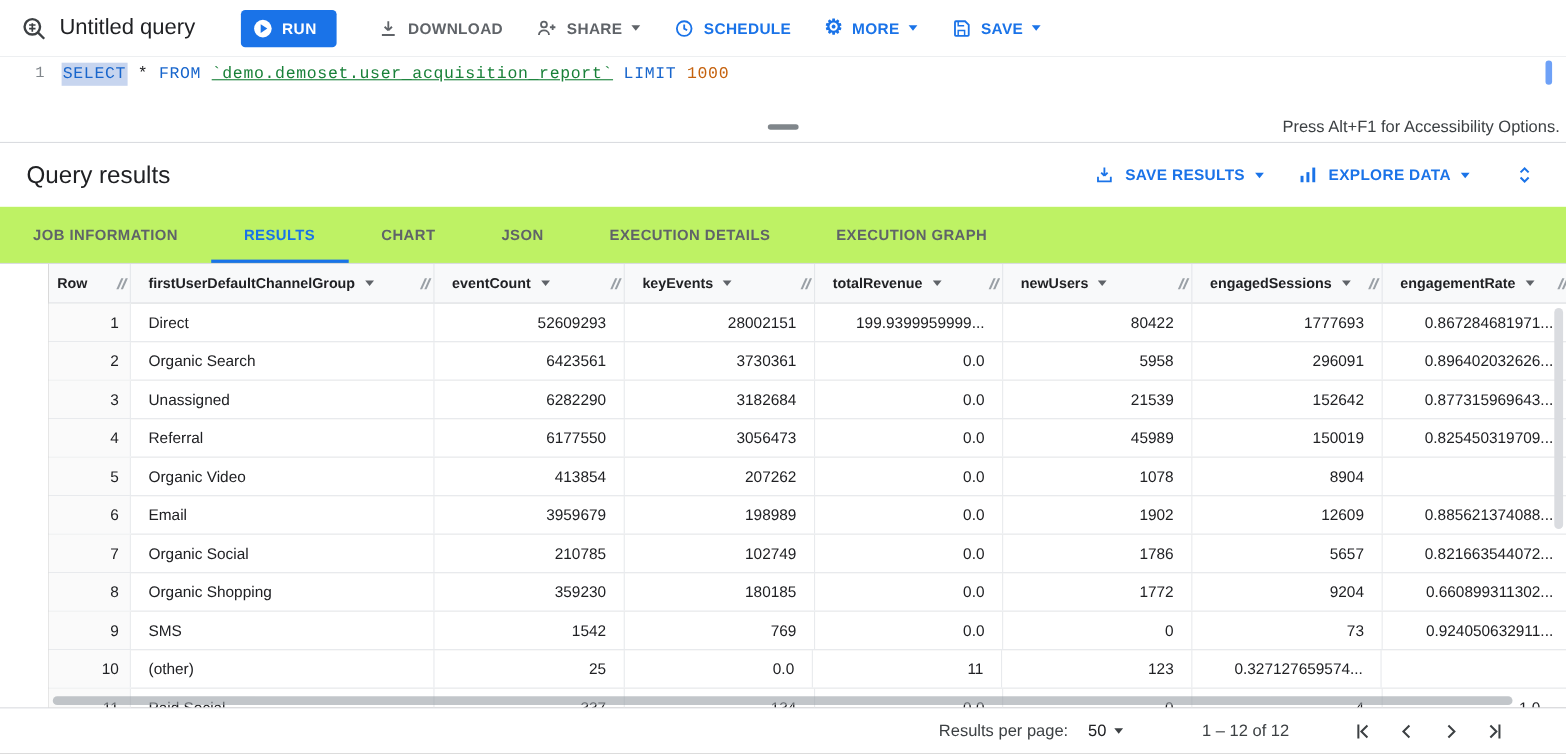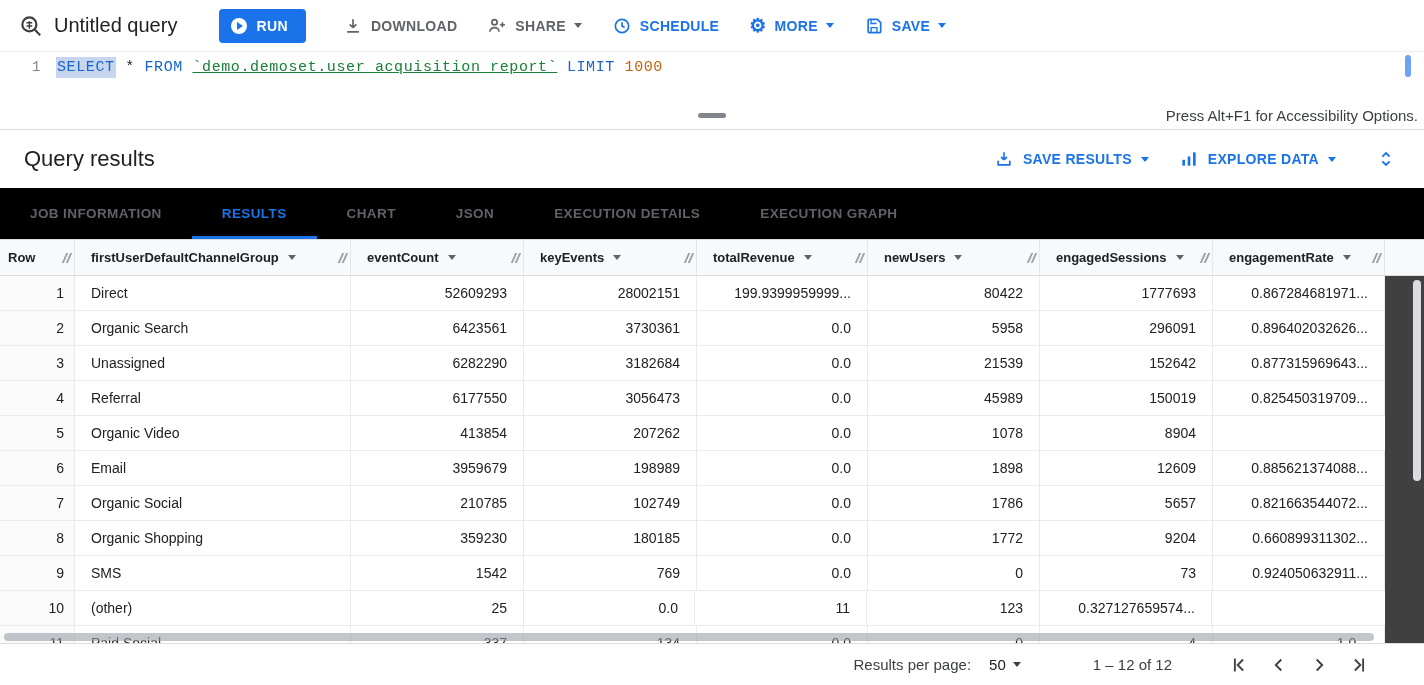--- a/index.html
+++ b/index.html
@@ -46,27 +46,27 @@
   
   .results-header{height:58px;display:flex;align-items:center;padding:0 24px;background:#fff;}
   .rh-title{font-size:22px;font-weight:400;color:#202124;}
   .rh-actions{margin-left:auto;display:flex;align-items:center;gap:30px;}
   .link-btn{display:inline-flex;align-items:center;gap:9px;background:none;border:none;color:var(--accent);font-family:inherit;font-size:14px;font-weight:700;letter-spacing:.3px;cursor:pointer;white-space:nowrap;}
   .link-btn svg{width:20px;height:20px;display:block;}
   .icon-btn{background:none;border:none;color:var(--accent);cursor:pointer;display:inline-flex;align-items:center;justify-content:center;width:28px;height:28px;margin-left:6px;}
   .icon-btn svg{width:22px;height:22px;display:block;}
 
   
-  .tabbar{height:52px;display:flex;align-items:stretch;border-bottom:1px solid #dadce0;background:#000000;}
+  .tabbar{height:52px;display:flex;align-items:stretch;border-bottom:1px solid #dadce0;background:#bef264;}
   .tab{padding:0 30px;display:flex;align-items:center;font-size:13.5px;font-weight:700;letter-spacing:.4px;color:#5f6368;cursor:pointer;position:relative;white-space:nowrap;}
   .tab.active{color:var(--accent);}
   .tab.active::after{content:"";position:absolute;left:0;right:0;bottom:0;height:3px;background:var(--accent);}
 
   
-  .table-area{position:relative;height:403px;overflow:hidden;background:#404040;}
+  .table-area{position:relative;height:403px;overflow:hidden;background:#a3a3a3;margin-left:44px;}
   .thead{display:flex;height:36px;background:#f8f9fa;border-bottom:1px solid #dadce0;width:100%;}
   .th{position:relative;display:flex;align-items:center;font-size:13px;font-weight:700;color:#202124;border-right:1px solid #e4e7ea;padding:0 14px 0 16px;overflow:hidden;}
   .th.th-row{padding-left:8px;}
   .th.filler{border-right:none;}
   .sort{color:#5f6368;margin-left:9px;flex:0 0 auto;cursor:pointer;}
   .rz{position:absolute;right:4px;top:50%;transform:translateY(-50%) skewX(-24deg);width:6px;height:10px;border-left:2px solid #9aa0a6;border-right:2px solid #9aa0a6;cursor:col-resize;}
   .tr{display:flex;height:35px;width:1385px;border-bottom:1px solid #e8eaed;background:#fff;}
   .td{display:flex;align-items:center;font-size:14px;color:#202124;border-right:1px solid #e8eaed;padding:0 16px;white-space:nowrap;overflow:hidden;}
   .td.rownum{background:#fafafa;justify-content:flex-end;padding-right:10px;}
   .td.num-cell{justify-content:flex-end;}
@@ -282,21 +282,21 @@
         <div class="td num-cell" style="flex: 0 0 171px; width: 171px;">0.0</div>
         <div class="td num-cell" style="flex: 0 0 172px; width: 172px;">1078</div>
         <div class="td num-cell" style="flex: 0 0 173px; width: 173px;">8904</div>
       </div>
       <div class="tr">
         <div class="td rownum" style="flex: 0 0 75px; width: 75px;">6</div>
         <div class="td" style="flex: 0 0 276px; width: 276px;">Email</div>
         <div class="td num-cell" style="flex: 0 0 173px; width: 173px;">3959679</div>
         <div class="td num-cell" style="flex: 0 0 173px; width: 173px;">198989</div>
         <div class="td num-cell" style="flex: 0 0 171px; width: 171px;">0.0</div>
-        <div class="td num-cell" style="flex: 0 0 172px; width: 172px;">1898</div>
+        <div class="td num-cell" style="flex: 0 0 172px; width: 172px;">1902</div>
         <div class="td num-cell" style="flex: 0 0 173px; width: 173px;">12609</div>
         <div class="td num-cell" style="flex: 0 0 172px; width: 172px;">0.885621374088...</div>
       </div>
       <div class="tr">
         <div class="td rownum" style="flex: 0 0 75px; width: 75px;">7</div>
         <div class="td" style="flex: 0 0 276px; width: 276px;">Organic Social</div>
         <div class="td num-cell" style="flex: 0 0 173px; width: 173px;">210785</div>
         <div class="td num-cell" style="flex: 0 0 173px; width: 173px;">102749</div>
         <div class="td num-cell" style="flex: 0 0 171px; width: 171px;">0.0</div>
         <div class="td num-cell" style="flex: 0 0 172px; width: 172px;">1786</div>

